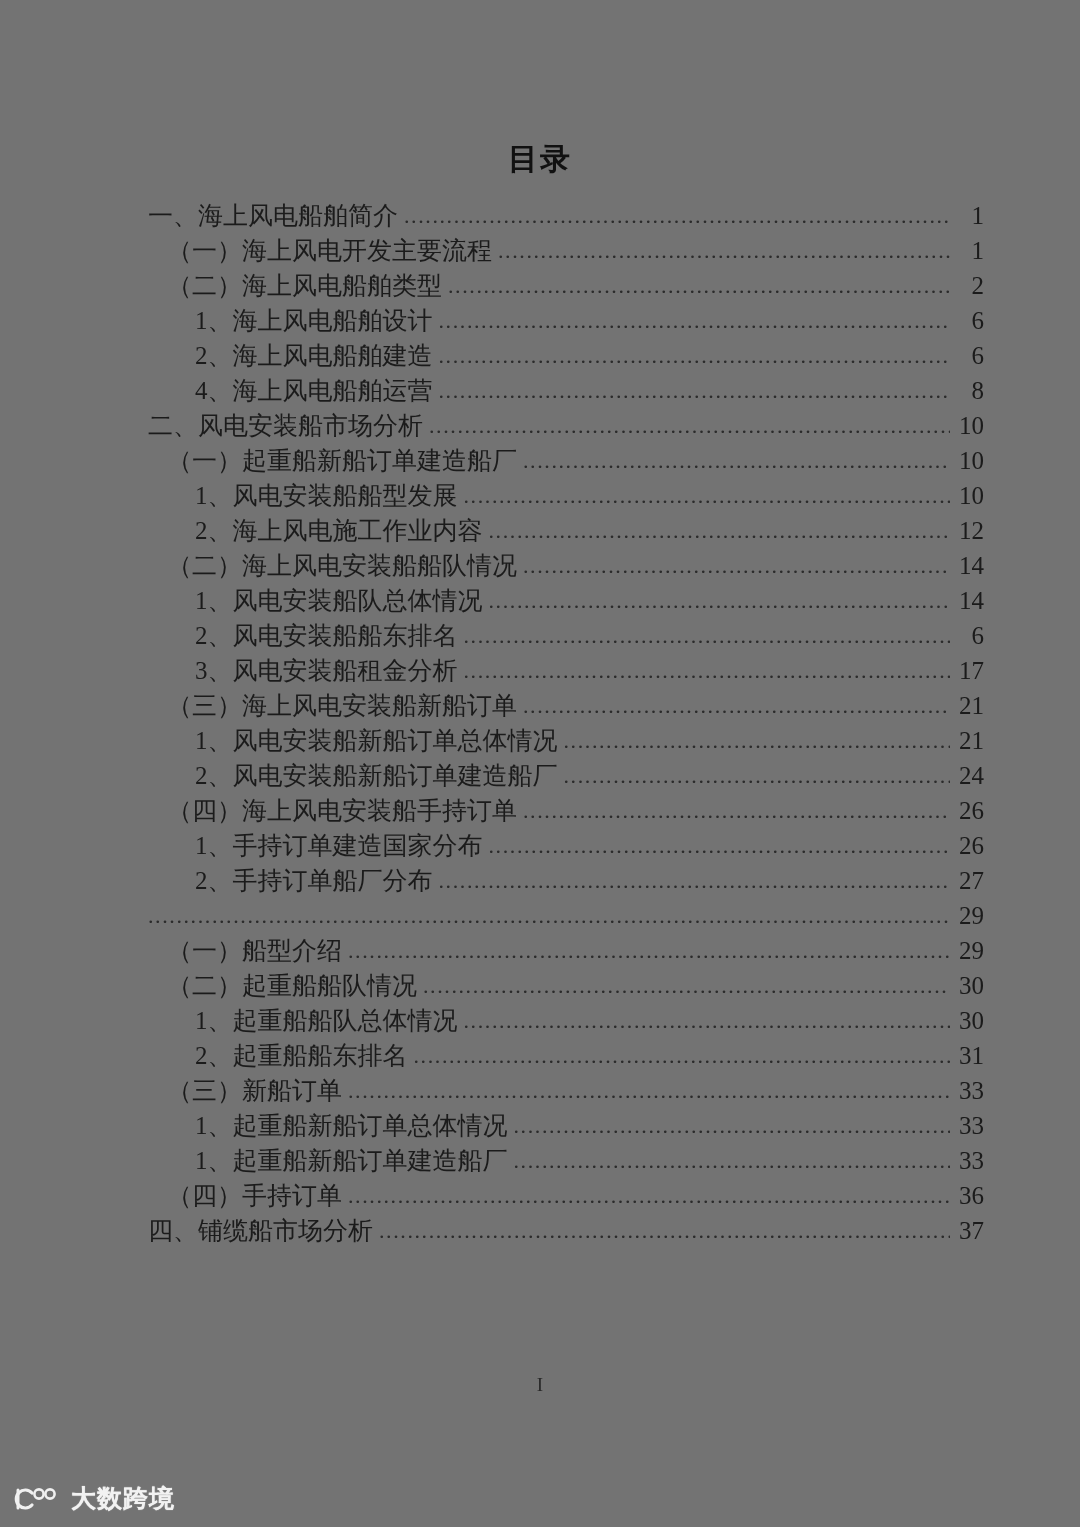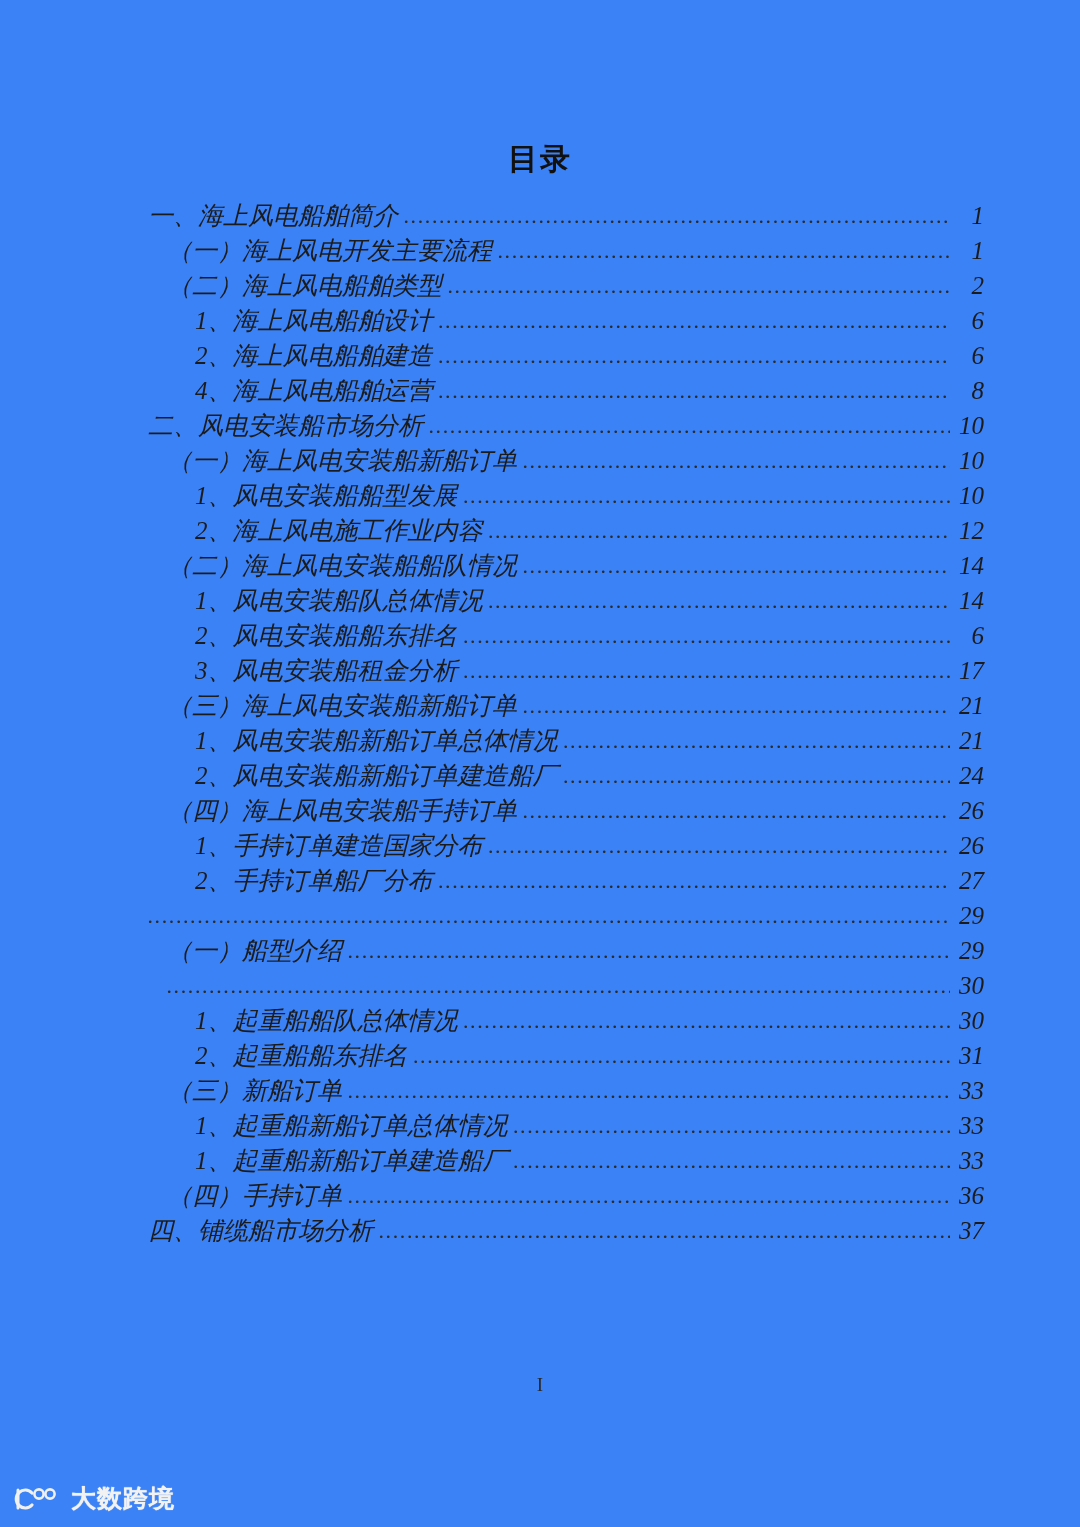--- a/index.html
+++ b/index.html
@@ -13,21 +13,21 @@
     color:#1a1a1a;
     position:relative;
     overflow:hidden;
   }
 
   .page {
     position:absolute;
     left:0; top:0;
     width:1080px;
     height:1527px;
-    background:#3b82f6;
+    background:#737373;
   }
 
   
   .toc-title {
     position:absolute;
     left:0; top:139px;
     width:1080px;
     text-align:center;
     font-size:30px;
     font-weight:bold;
@@ -45,21 +45,20 @@
   }
 
   .toc-row {
     display:flex;
     align-items:baseline;
     height:35px;
     font-size:25px;
     line-height:35px;
     white-space:nowrap;
     color:#1b1b1b;
-    font-style:italic;
   }
 
   .toc-row .label {
     flex:0 0 auto;
     padding-right:6px;
   }
 
   .toc-row .leader {
     flex:1 1 auto;
     overflow:hidden;
@@ -163,21 +162,21 @@
         <span class="label">4、海上风电船舶运营</span>
         <span class="leader"></span>
         <span class="pageno">8</span>
       </div>
       <div class="toc-row lvl1">
         <span class="label">二、风电安装船市场分析</span>
         <span class="leader"></span>
         <span class="pageno">10</span>
       </div>
       <div class="toc-row lvl2">
-        <span class="label">（一）海上风电安装船新船订单</span>
+        <span class="label">（一）起重船新船订单建造船厂</span>
         <span class="leader"></span>
         <span class="pageno">10</span>
       </div>
       <div class="toc-row lvl3">
         <span class="label">1、风电安装船船型发展</span>
         <span class="leader"></span>
         <span class="pageno">10</span>
       </div>
       <div class="toc-row lvl3">
         <span class="label">2、海上风电施工作业内容</span>
@@ -237,20 +236,21 @@
       <div class="toc-row lvl1">
         <span class="leader"></span>
         <span class="pageno">29</span>
       </div>
       <div class="toc-row lvl2">
         <span class="label">（一）船型介绍</span>
         <span class="leader"></span>
         <span class="pageno">29</span>
       </div>
       <div class="toc-row lvl2">
+        <span class="label">（二）起重船船队情况</span>
         <span class="leader"></span>
         <span class="pageno">30</span>
       </div>
       <div class="toc-row lvl3">
         <span class="label">1、起重船船队总体情况</span>
         <span class="leader"></span>
         <span class="pageno">30</span>
       </div>
       <div class="toc-row lvl3">
         <span class="label">2、起重船船东排名</span>

